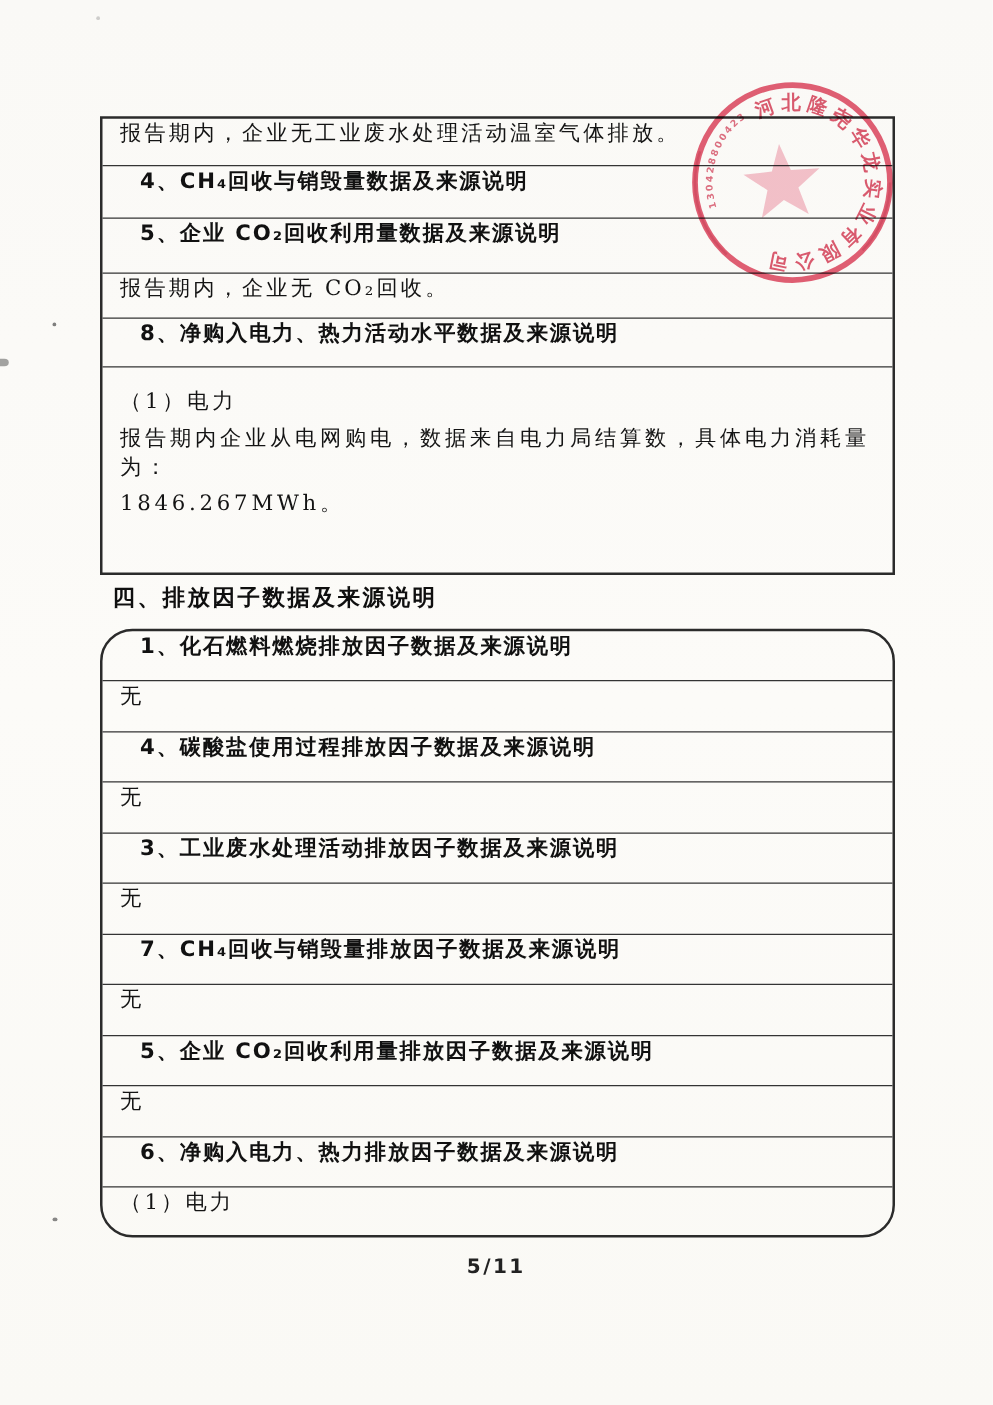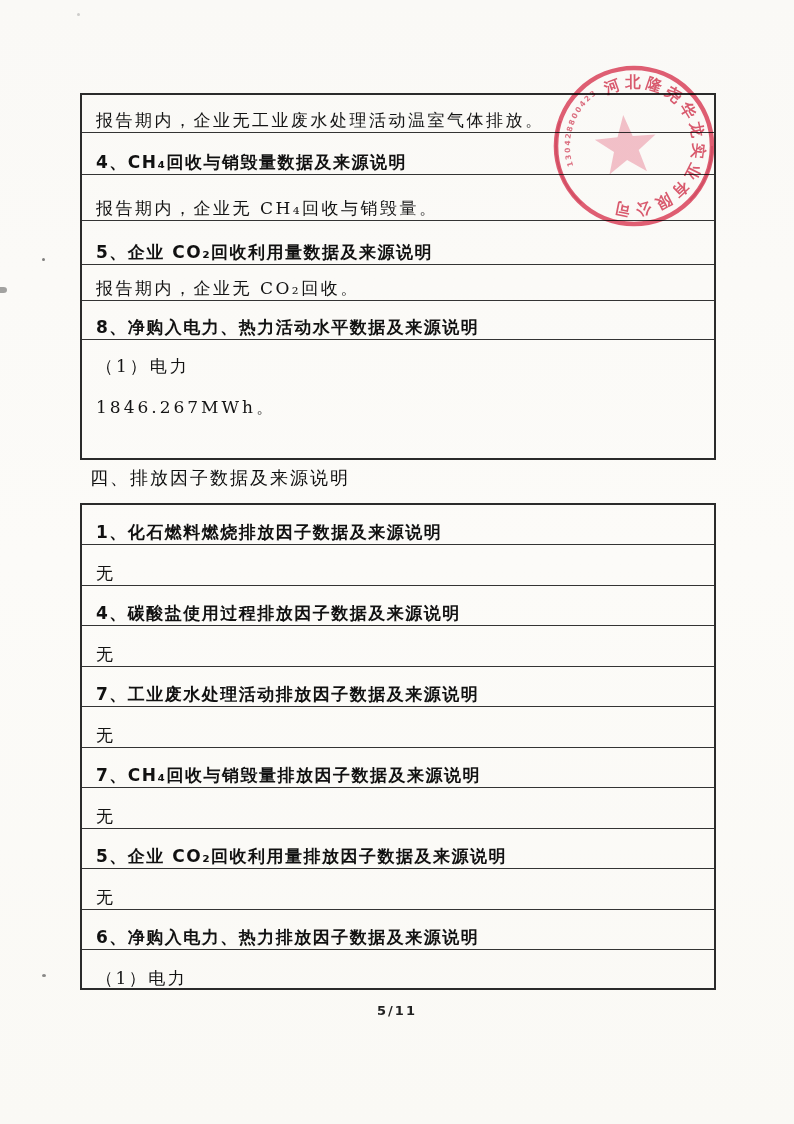--- a/index.html
+++ b/index.html
@@ -14,53 +14,53 @@
     background:linear-gradient(180deg,#faf9f6 0%,#fcfbf8 50%,#faf9f5 100%);}
 
   
   .tbl{
     position:absolute;left:80px;width:636px;
     border:2px solid #2b2b2b;
     box-sizing:border-box;
     background:transparent;
   }
   .t1{top:93px;height:367px;}
-  .t2{top:503px;height:487px;}
+  .t2{top:503px;height:487px;border-radius:26px;}
   .trow{
     box-sizing:border-box;
     border-top:1.5px solid #343434;
-    display:flex;align-items:flex-end;
+    display:flex;align-items:flex-start;
     padding:0 14px;
     overflow:hidden;
   }
   .trow.first{border-top:none;}
   .txt-normal{
     font-family:"DejaVu Serif","Liberation Serif",serif;
     font-size:17px;letter-spacing:2.5px;color:#141414;
   }
   .txt-bold{
     font-family:"DejaVu Sans","Liberation Sans",sans-serif;
-    font-weight:700;font-size:17px;letter-spacing:1.5px;color:#111;
+    font-weight:700;font-size:17px;letter-spacing:1.5px;color:#111;margin-left:16px;
   }
   .cell-multi{
     box-sizing:border-box;border-top:1.5px solid #343434;
     padding:6px 14px 0 14px;display:block;
   }
   .cell-line{height:41px;display:flex;align-items:center;
     font-size:17px;letter-spacing:3px;color:#141414;}
 
   .section-heading{
     position:absolute;left:90px;top:466px;width:600px;
     font-family:"DejaVu Sans","Liberation Sans",sans-serif;
-    font-weight:400;font-size:18px;letter-spacing:2px;color:#0f0f0f;
+    font-weight:700;font-size:18px;letter-spacing:2px;color:#0f0f0f;
   }
   .page-number{
     position:absolute;left:0;right:0;top:1003px;text-align:center;
     font-family:"DejaVu Sans","Liberation Sans",sans-serif;
-    font-weight:700;font-size:13px;letter-spacing:2px;color:#222;
+    font-weight:700;font-size:16px;letter-spacing:2px;color:#222;
   }
 
   
   .seal{
     position:absolute;left:536px;top:46px;width:204px;height:204px;
     mix-blend-mode:multiply;opacity:.92;pointer-events:none;
   }
 
   
   .speck{position:absolute;background:#4a4a4a;border-radius:50%;}
@@ -74,55 +74,53 @@
 
 <div class="page">
 
   <div class="tbl t1">
     <div class="trow first" style="height:37px">
       <span class="txt-normal">报告期内，企业无工业废水处理活动温室气体排放。</span>
     </div>
     <div class="trow" style="height:42px">
       <span class="txt-bold">4、CH₄回收与销毁量数据及来源说明</span>
     </div>
-    <div class="trow" style="height:46px">
-      <span class="txt-normal">报告期内，企业无 CH₄回收与销毁量。</span>
-    </div>
     <div class="trow" style="height:44px">
       <span class="txt-bold">5、企业 CO₂回收利用量数据及来源说明</span>
     </div>
     <div class="trow" style="height:36px">
       <span class="txt-normal">报告期内，企业无 CO₂回收。</span>
     </div>
     <div class="trow" style="height:39px">
       <span class="txt-bold">8、净购入电力、热力活动水平数据及来源说明</span>
     </div>
     <div class="cell-multi" style="height:119px">
       <div class="cell-line">（1）电力</div>
+      <div class="cell-line">报告期内企业从电网购电，数据来自电力局结算数，具体电力消耗量为：</div>
       <div class="cell-line">1846.267MWh。</div>
     </div>
   </div>
 
   <div class="section-heading">四、排放因子数据及来源说明</div>
 
   <div class="tbl t2">
     <div class="trow first" style="height:39px">
       <span class="txt-bold">1、化石燃料燃烧排放因子数据及来源说明</span>
     </div>
     <div class="trow" style="height:40.5px">
       <span class="txt-normal">无</span>
     </div>
     <div class="trow" style="height:40.5px">
       <span class="txt-bold">4、碳酸盐使用过程排放因子数据及来源说明</span>
     </div>
     <div class="trow" style="height:40.5px">
       <span class="txt-normal">无</span>
     </div>
     <div class="trow" style="height:40.5px">
-      <span class="txt-bold">7、工业废水处理活动排放因子数据及来源说明</span>
+      <span class="txt-bold">3、工业废水处理活动排放因子数据及来源说明</span>
     </div>
     <div class="trow" style="height:40.5px">
       <span class="txt-normal">无</span>
     </div>
     <div class="trow" style="height:40.5px">
       <span class="txt-bold">7、CH₄回收与销毁量排放因子数据及来源说明</span>
     </div>
     <div class="trow" style="height:40.5px">
       <span class="txt-normal">无</span>
     </div>

